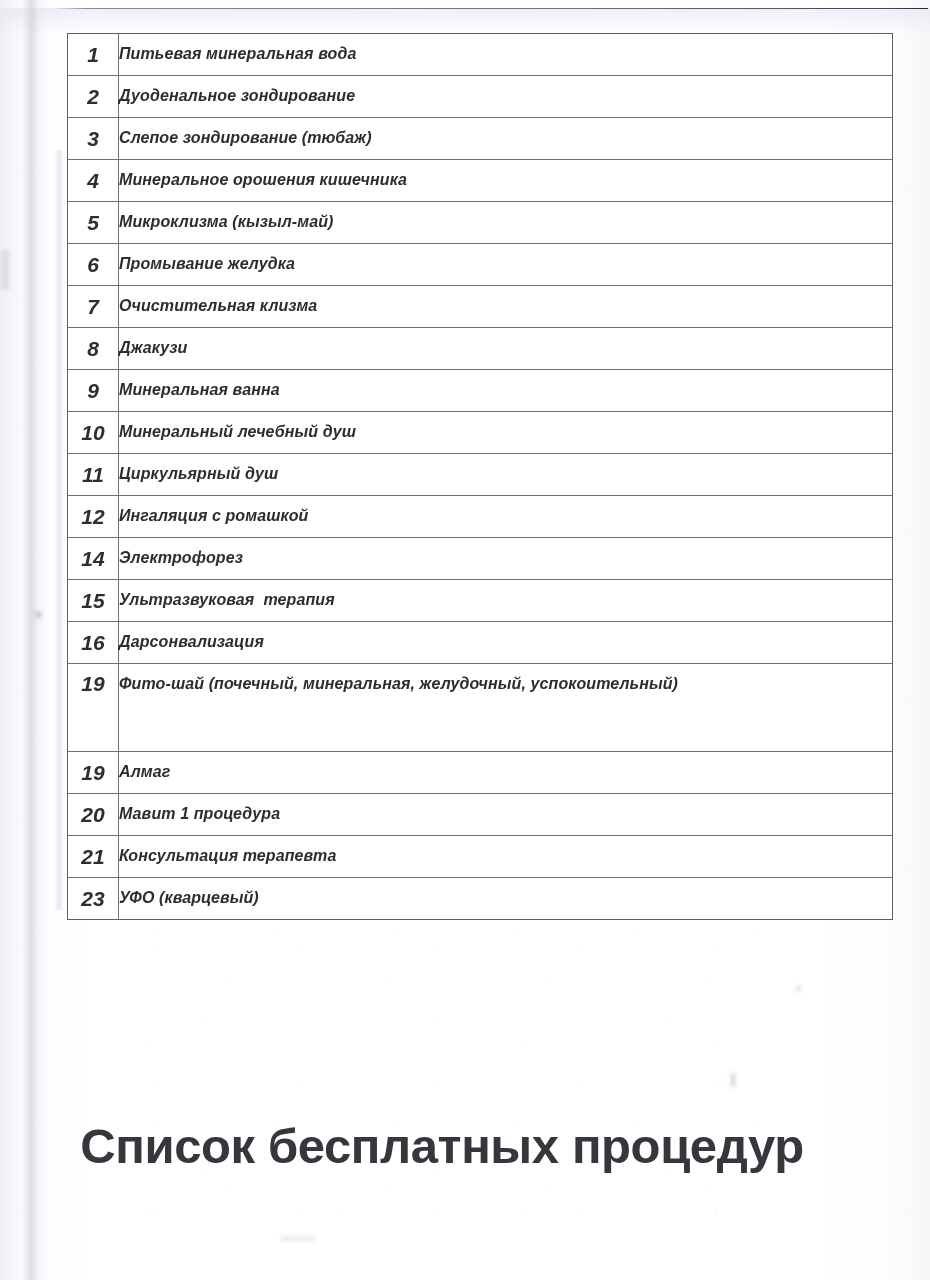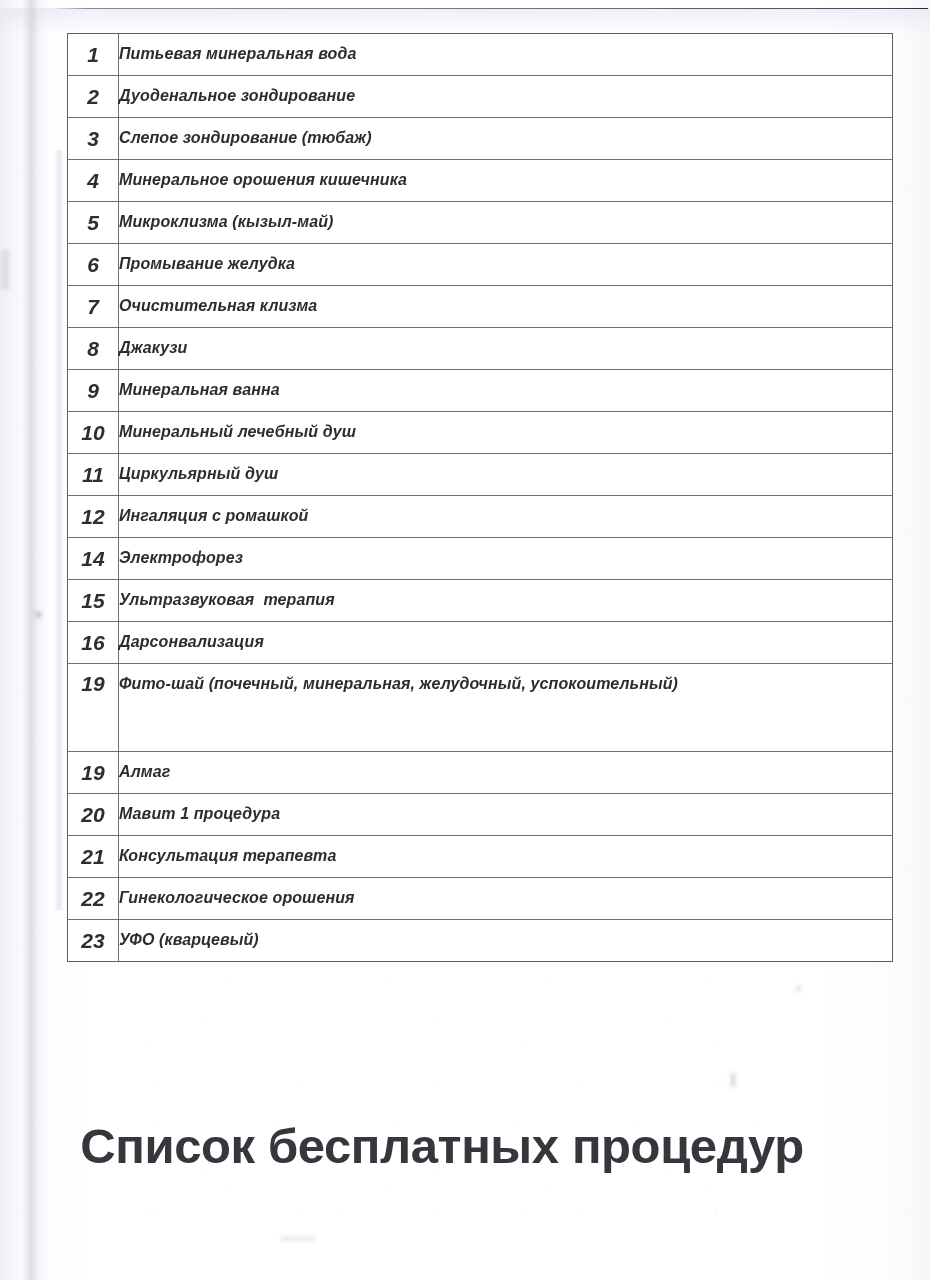--- a/index.html
+++ b/index.html
@@ -292,24 +292,20 @@
           </tr>
           <tr>
             <td class="num-cell">20</td>
             <td class="name-cell">Мавит 1 процедура</td>
           </tr>
           <tr>
             <td class="num-cell">21</td>
             <td class="name-cell">Консультация терапевта</td>
           </tr>
           <tr>
-            <td class="num-cell">22</td>
-            <td class="name-cell">Гинекологическое орошения</td>
-          </tr>
-          <tr>
             <td class="num-cell">23</td>
             <td class="name-cell">УФО (кварцевый)</td>
           </tr>
         </tbody>
     </table>
   </div>
 
   <div class="page-heading">Список бесплатных процедур</div>
 
 </div>

